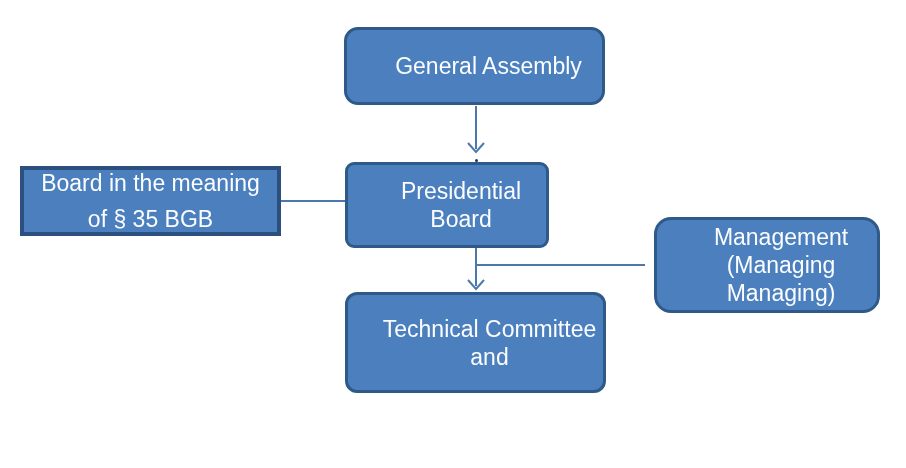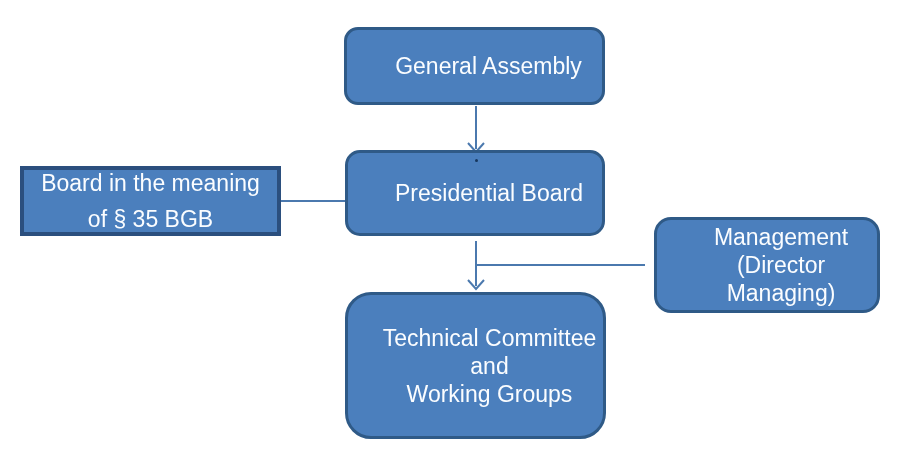--- a/index.html
+++ b/index.html
@@ -41,24 +41,24 @@
     align-items: center;
     text-align: center;
     background: var(--box-fill);
     color: var(--label-text);
     font-size: 23px;
     line-height: 28px;
   }
   .node.rounded { border: 3px solid var(--box-border); padding-left: 28px; }
   .node.rect    { border: 4px solid var(--rect-border); }
   #n-general-assembly    { left: 344px; top: 27px;  width: 261px; height: 78px;  border-radius: 14px; }
-  #n-presidential-board  { left: 345px; top: 150px; width: 260px; height: 86px;  border-radius: 15px; }
+  #n-presidential-board  { left: 345px; top: 162px; width: 204px; height: 86px;  border-radius: 9px; }
   #n-board-bgb           { left: 20px;  top: 166px; width: 261px; height: 70px; gap: 8px; }
   #n-management          { left: 646px; top: 217px; width: 226px; height: 96px;  border-radius: 17px; margin-left: 8px; }
-  #n-technical-committee { left: 345px; top: 292px; width: 261px; height: 147px; border-radius: 26px; }
+  #n-technical-committee { left: 345px; top: 292px; width: 261px; height: 101px; border-radius: 12px; }
   .stray-dot {
     position: absolute;
     left: 475px; top: 159px;
     width: 3px; height: 3px;
     border-radius: 50%;
     background: #17375e;
   }
 </style>
 </head>
 <body>
@@ -82,25 +82,24 @@
     <div>Presidential Board</div>
   </div>
 
   <div class="node rect" id="n-board-bgb">
     <div>Board in the meaning</div>
     <div>of § 35 BGB</div>
   </div>
 
   <div class="node rounded" id="n-management">
     <div>Management</div>
-    <div>(Director</div>
+    <div>(Managing</div>
     <div>Managing)</div>
   </div>
 
   <div class="node rounded" id="n-technical-committee">
     <div>Technical Committee</div>
     <div>and</div>
-    <div>Working Groups</div>
   </div>
 
   <div class="stray-dot"></div>
 
 </div>
 
 </body></html>

